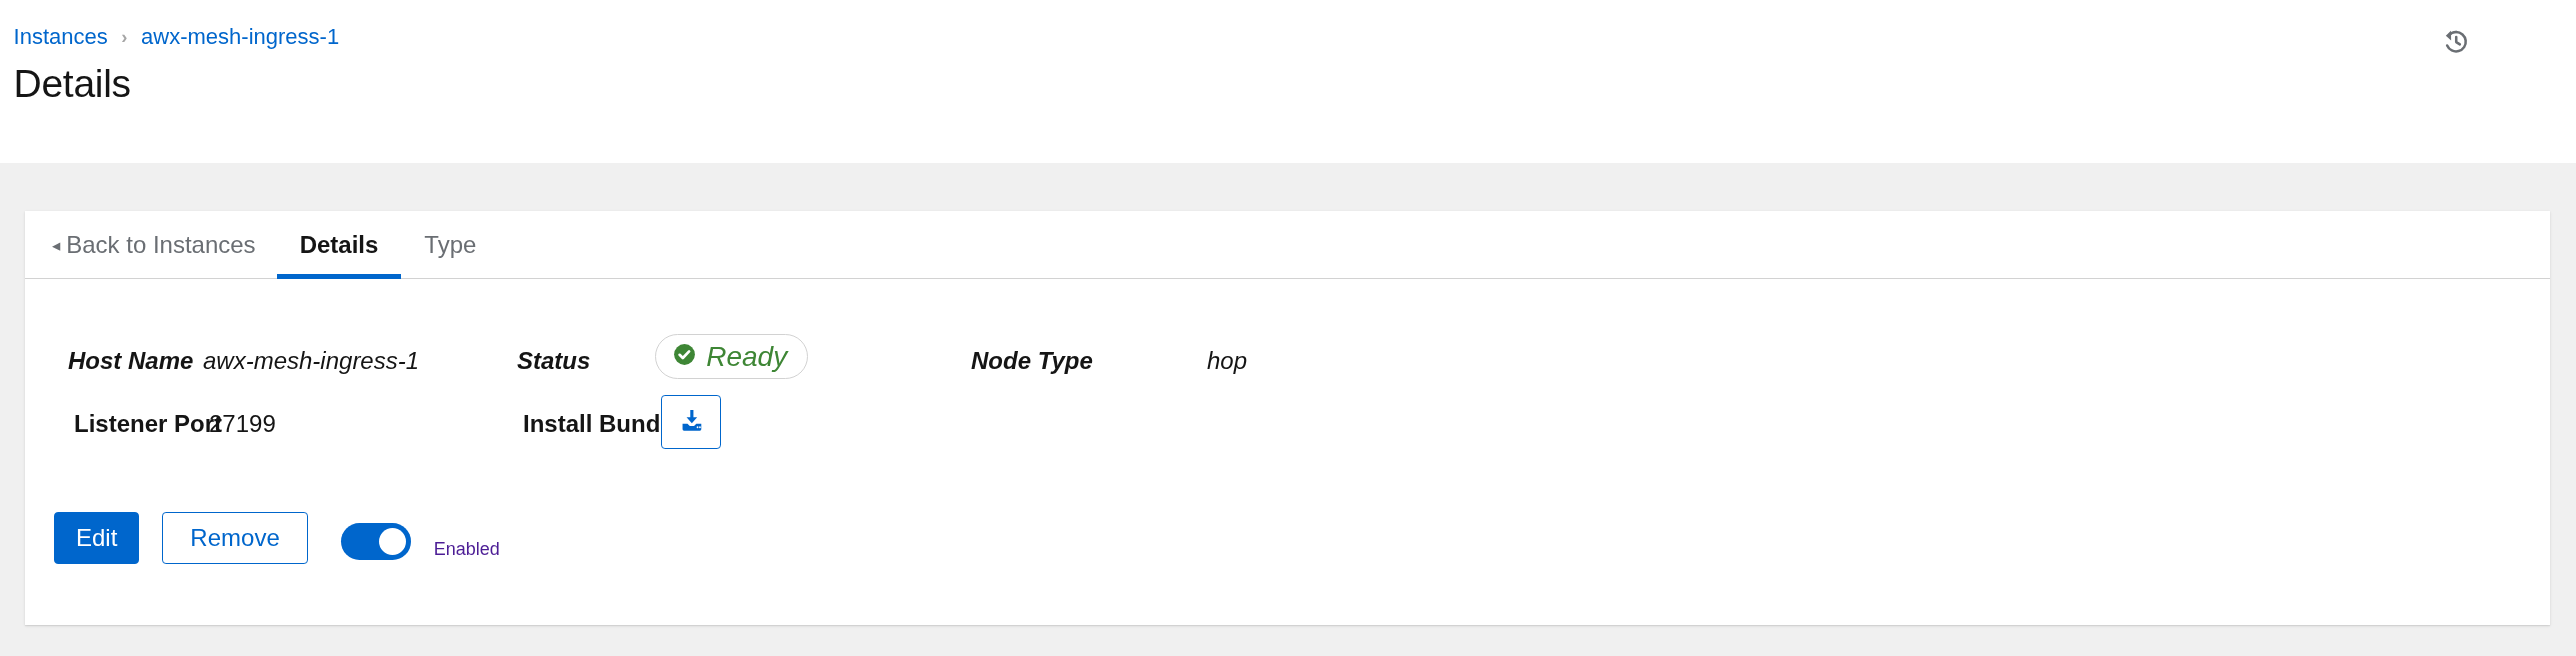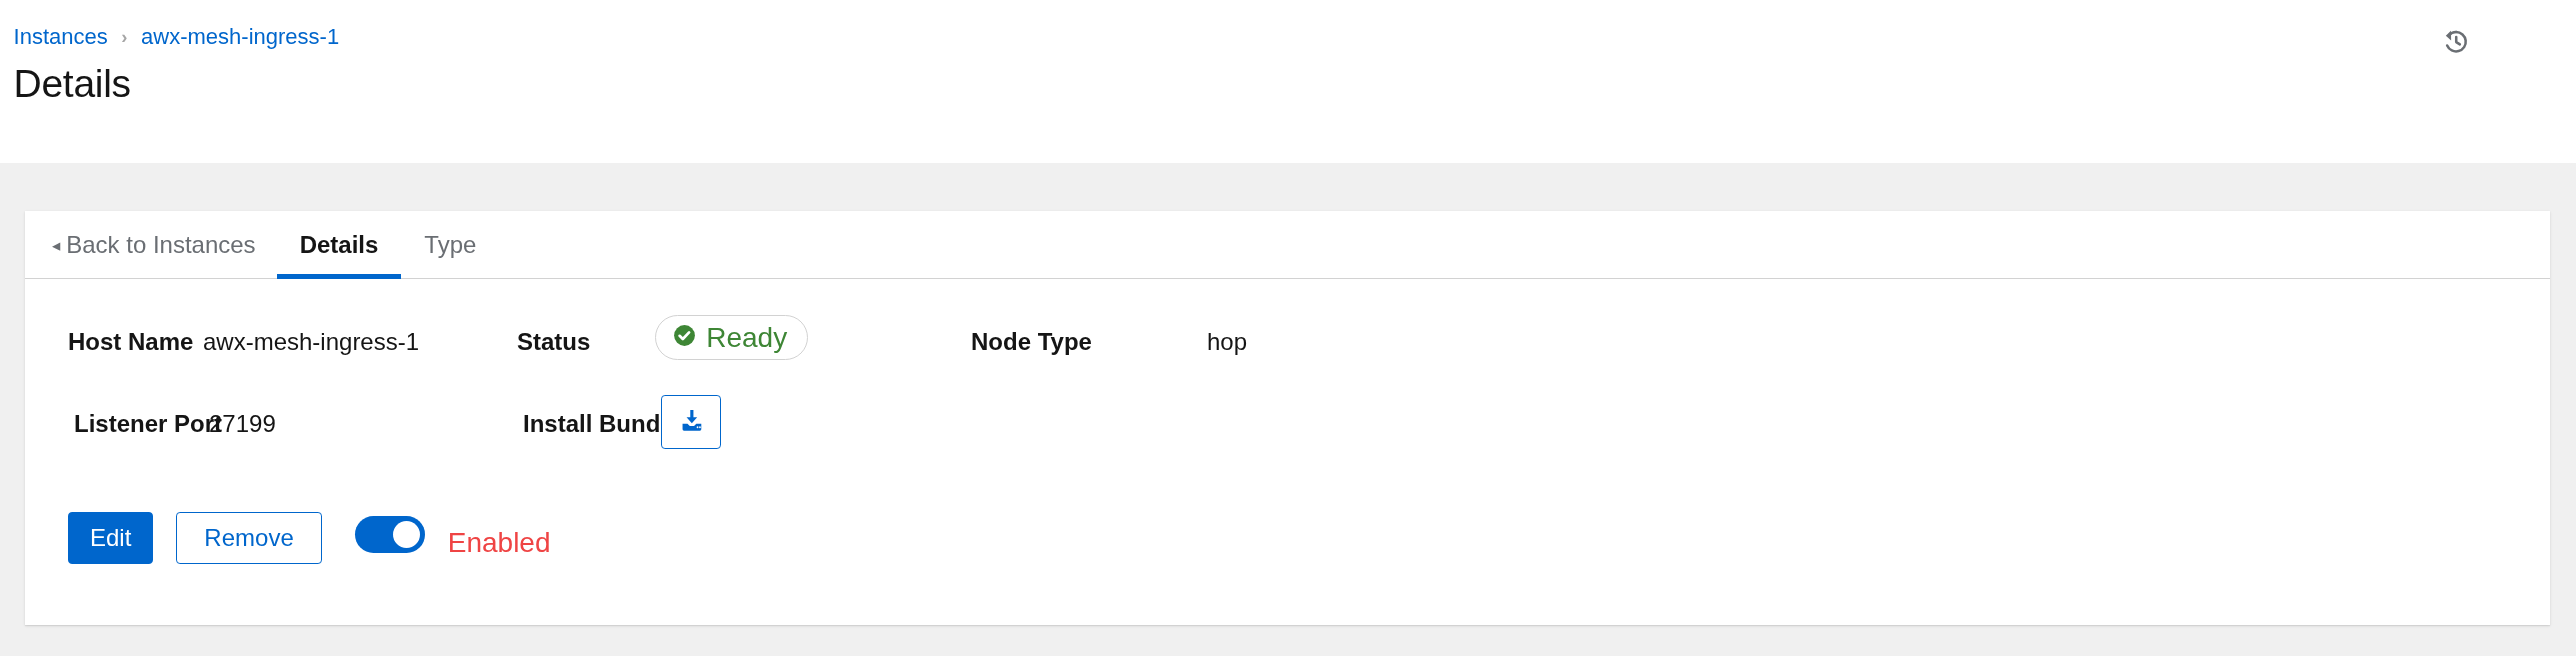--- a/index.html
+++ b/index.html
@@ -143,21 +143,21 @@
     position: relative;
     padding: 0;
   }
 
   .detail-row {
     position: absolute;
     left: 0;
     width: 100%;
     height: 58px;
   }
-  .detail-row.row1 { top: 48px; }
+  .detail-row.row1 { top: 67px; font-style: italic; }
   .detail-row.row2 { top: 130px; margin-left: 6px; }
 
   .dcell { position: absolute; }
   .dcell.c1 { left: 43px; }
   .dcell.c2 { left: 492px; }
   .dcell.c3 { left: 946px; }
 
   .dlabel {
     font-size: 24px;
     font-weight: 700;
@@ -213,24 +213,24 @@
     align-items: center;
     justify-content: center;
     cursor: pointer;
     padding: 0;
     box-sizing: border-box;
   }
 
   
   .action-bar {
     position: absolute;
-    left: 43px;
+    left: 29px;
     top: 233px;
     display: flex;
-    align-items: flex-start;
+    align-items: flex-end;
   }
   .btn {
     font-family: inherit;
     font-size: 24px;
     line-height: 1;
     border-radius: 3.9px;
     cursor: pointer;
     box-sizing: border-box;
     height: 52px;
     display: inline-flex;
@@ -270,22 +270,22 @@
     position: absolute;
     top: 4.8px;
     left: 38px;
     width: 27px;
     height: 27px;
     border-radius: 50%;
     background: #ffffff;
   }
   .switch-label {
     margin-left: 23px;
-    font-size: 28px;
-    color: #ef4444;
+    font-size: 18px;
+    color: #4c1d95;
     line-height: 29px;
     white-space: nowrap;
     margin-top: 16px;
   }
 </style>
 </head>
 <body>
 
 <div class="page-header">
 

